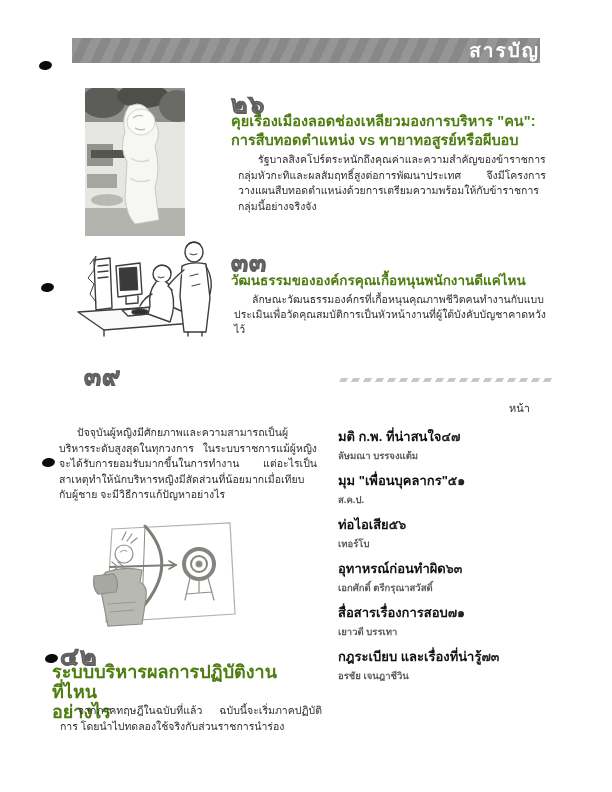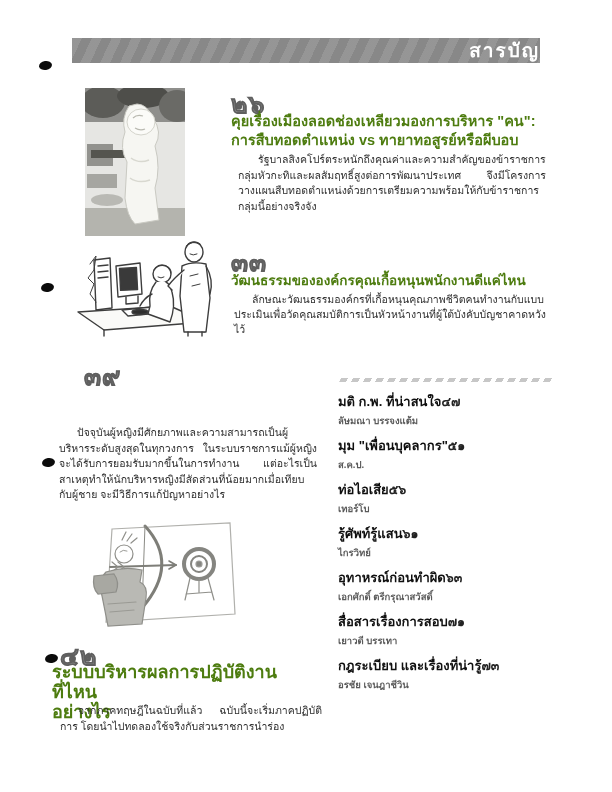--- a/index.html
+++ b/index.html
@@ -184,20 +184,21 @@
     </svg>
   </div>
 
   <div class="num f4-num">๔๒</div>
   <div class="feat-title f4-title">ระบบบริหารผลการปฏิบัติงาน ที่ไหน
 อย่างไร</div>
   <div class="feat-sum f4-sum">จากภาคทฤษฎีในฉบับที่แล้ว ฉบับนี้จะเริ่มภาคปฏิบัติการ โดยนำไปทดลองใช้จริงกับส่วนราชการนำร่อง</div>
 
   <div class="columns">
     <div class="columns-rule"></div>
+    <div class="page-label">หน้า</div>
 
     <div class="col-list">
 
       <div class="col-entry">
         <div class="col-row">
           <span class="col-title">มติ ก.พ. ที่น่าสนใจ</span>
           <span class="col-page">๔๗</span>
         </div>
         <div class="col-author">ลัษมณา บรรจงแต้ม</div>
       </div>
@@ -211,27 +212,20 @@
       </div>
 
       <div class="col-entry">
         <div class="col-row">
           <span class="col-title">ท่อไอเสีย</span>
           <span class="col-page">๕๖</span>
         </div>
         <div class="col-author">เทอร์โบ</div>
       </div>
 
-      <div class="col-entry">
-        <div class="col-row">
-          <span class="col-title">รู้ศัพท์รู้แสน</span>
-          <span class="col-page">๖๑</span>
-        </div>
-        <div class="col-author">ไกรวิทย์</div>
-      </div>
 
       <div class="col-entry">
         <div class="col-row">
           <span class="col-title">อุทาหรณ์ก่อนทำผิด</span>
           <span class="col-page">๖๓</span>
         </div>
         <div class="col-author">เอกศักดิ์ ตรีกรุณาสวัสดิ์</div>
       </div>
 
       <div class="col-entry">

